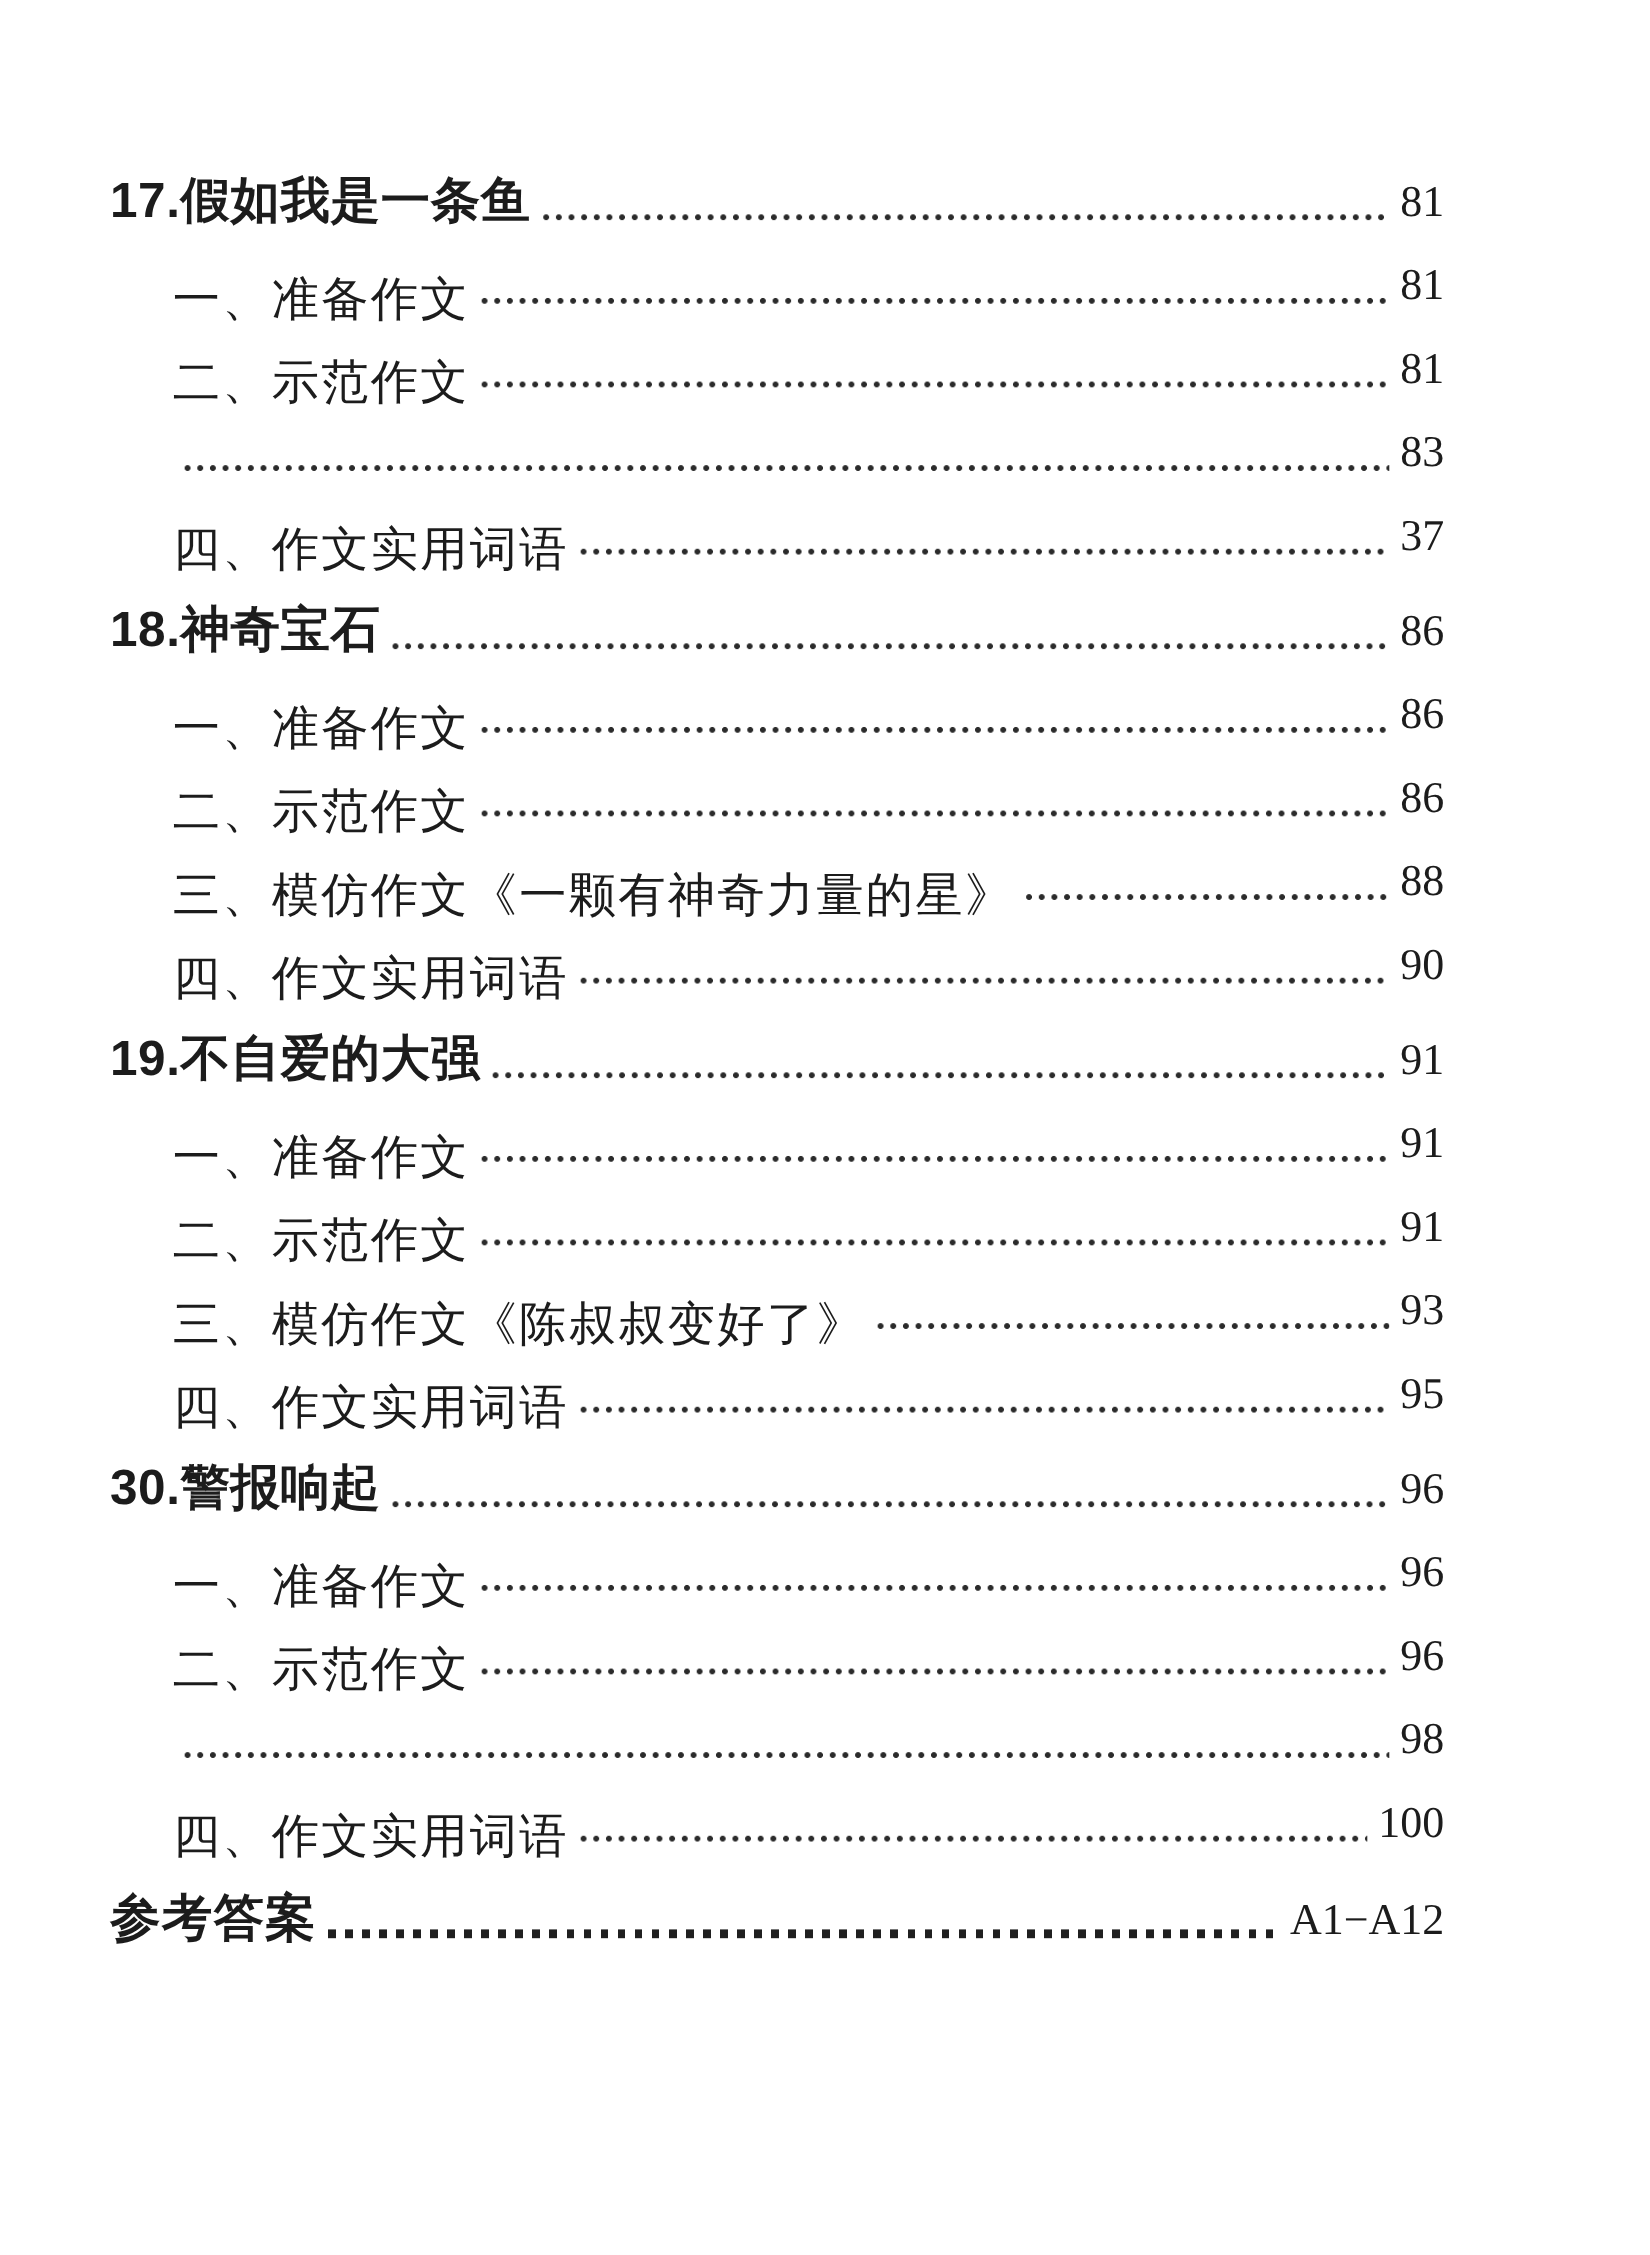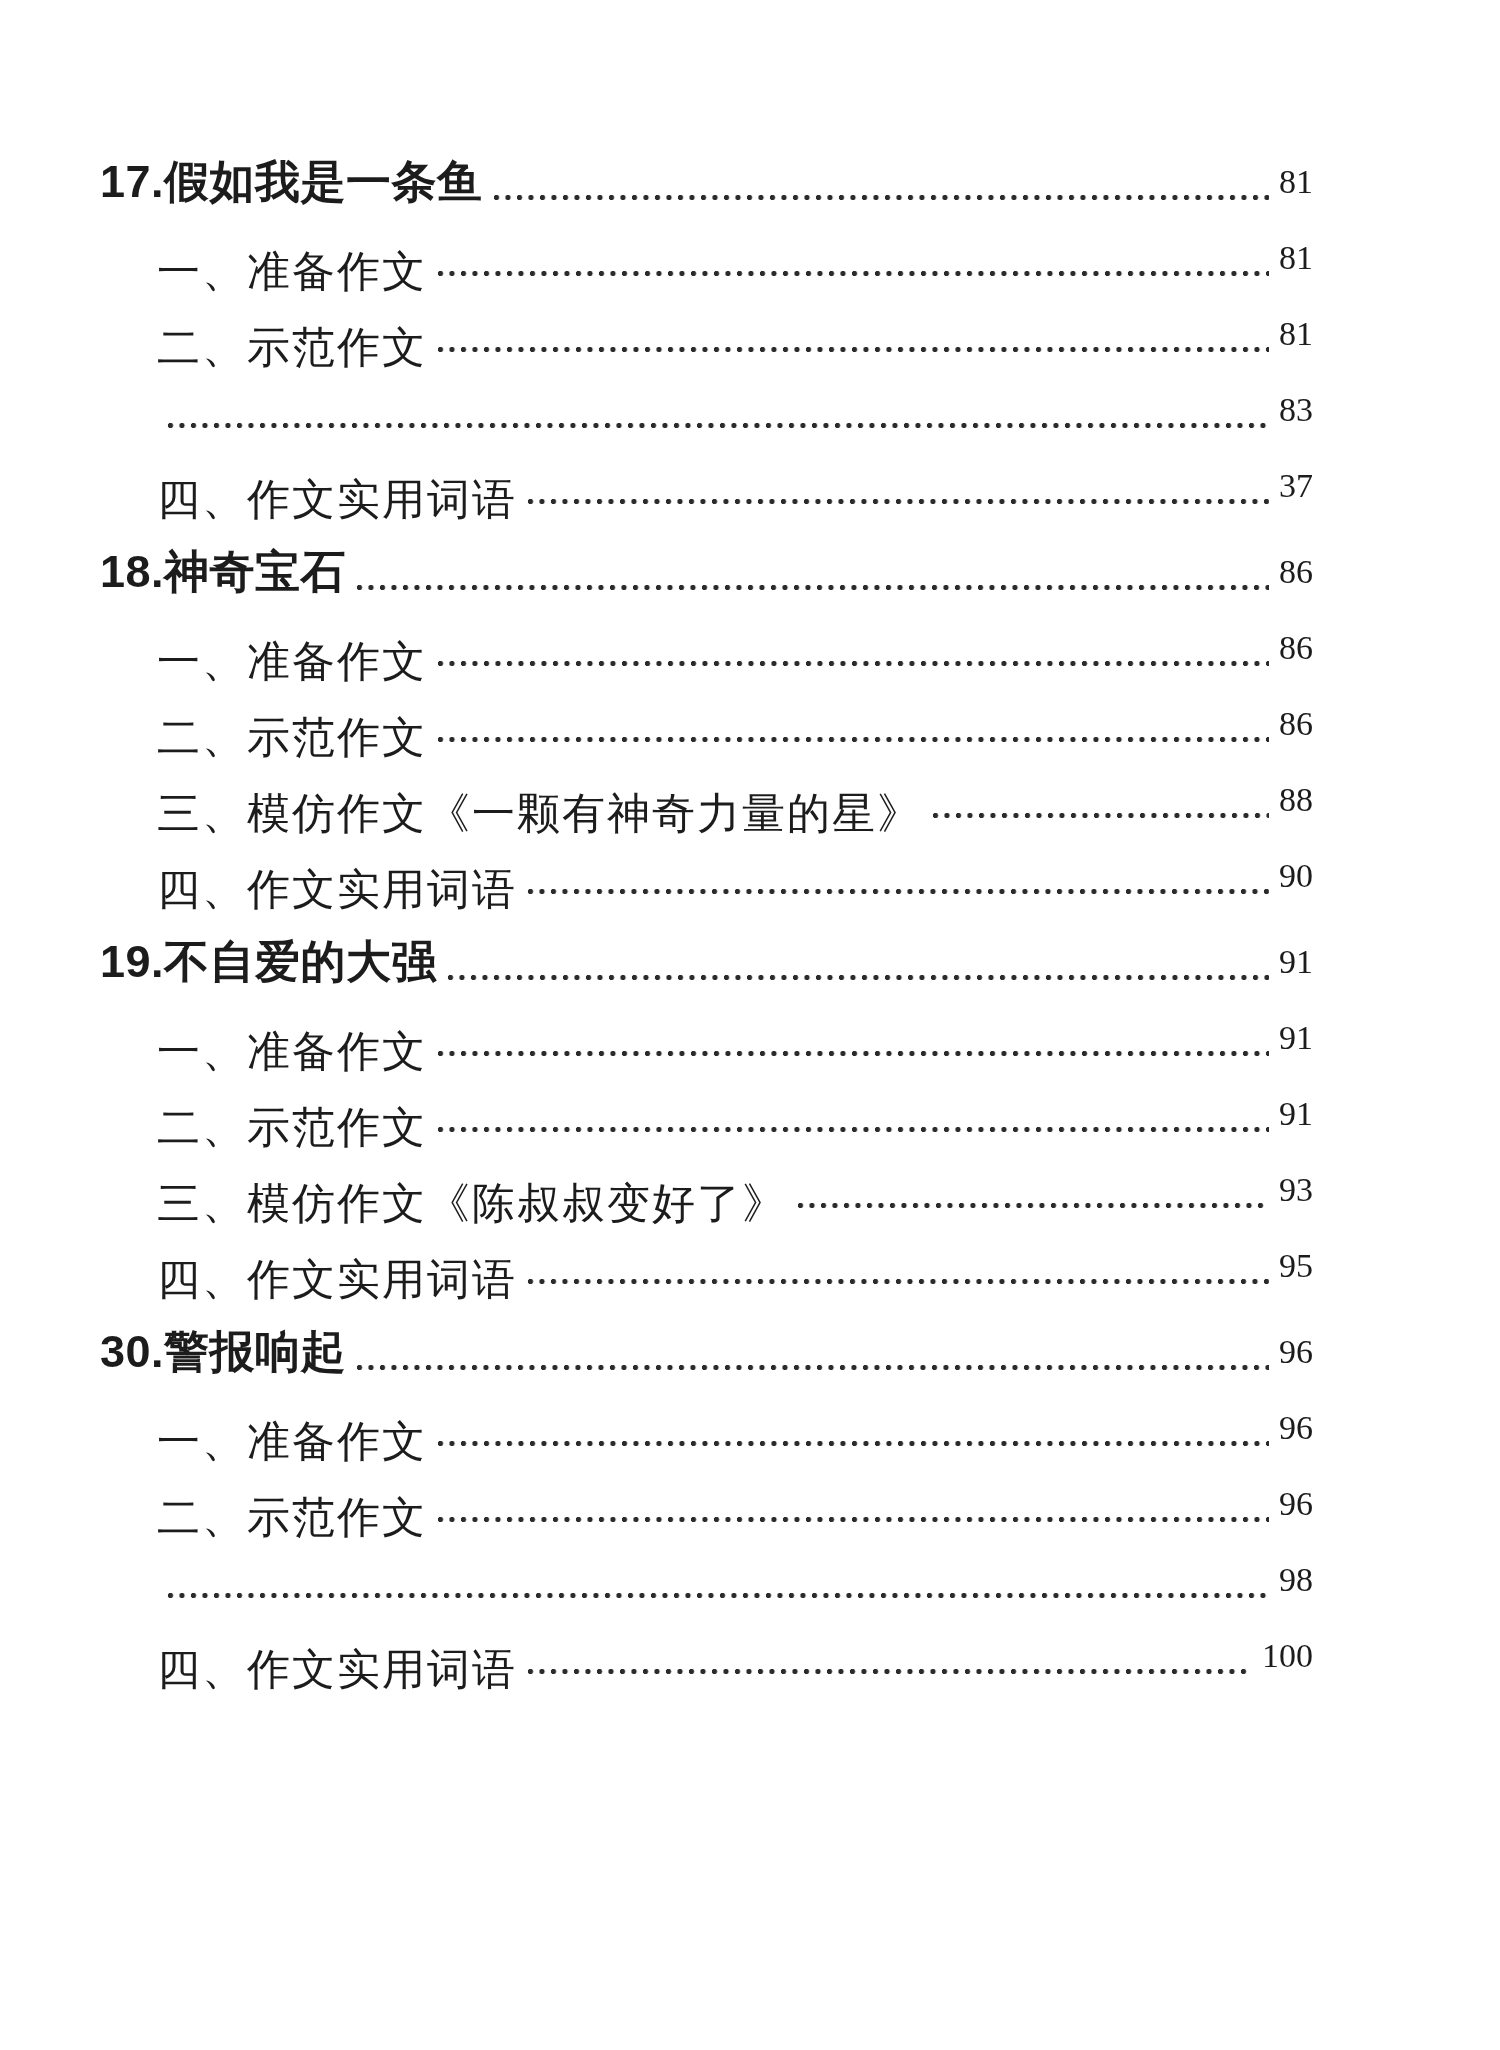--- a/index.html
+++ b/index.html
@@ -62,21 +62,21 @@
     transform: translateY(15px);
     background-image: radial-gradient(circle at 3.5px 3.5px, #2b2b2b 2.3px, rgba(0,0,0,0) 3px);
     background-size: 11.5px 7px;
     background-repeat: repeat-x;
     background-position: left center;
   }
   
   .pagenum {
     flex: 0 0 auto;
     font-family: "Liberation Serif", serif;
-    font-size: 34px;
+    font-size: 40px;
     text-align: center;
   }
   
   .row.answer { margin-top: 12px; }
   .row.answer .label {
     font-family: "Liberation Sans", sans-serif;
     font-weight: 700;
     font-size: 46px;
     letter-spacing: 1px;
   }
@@ -183,14 +183,19 @@
       </div>
       <div class="row sub">
         <span class="dots"></span>
         <span class="pagenum">98</span>
       </div>
       <div class="row sub">
         <span class="label">四、作文实用词语</span>
         <span class="dots"></span>
         <span class="pagenum">100</span>
       </div>
+      <div class="row answer">
+        <span class="label">参考答案</span>
+        <span class="dots"></span>
+        <span class="pagenum">A1−A12</span>
+      </div>
     </div>
 </main>
 
 </body></html>

